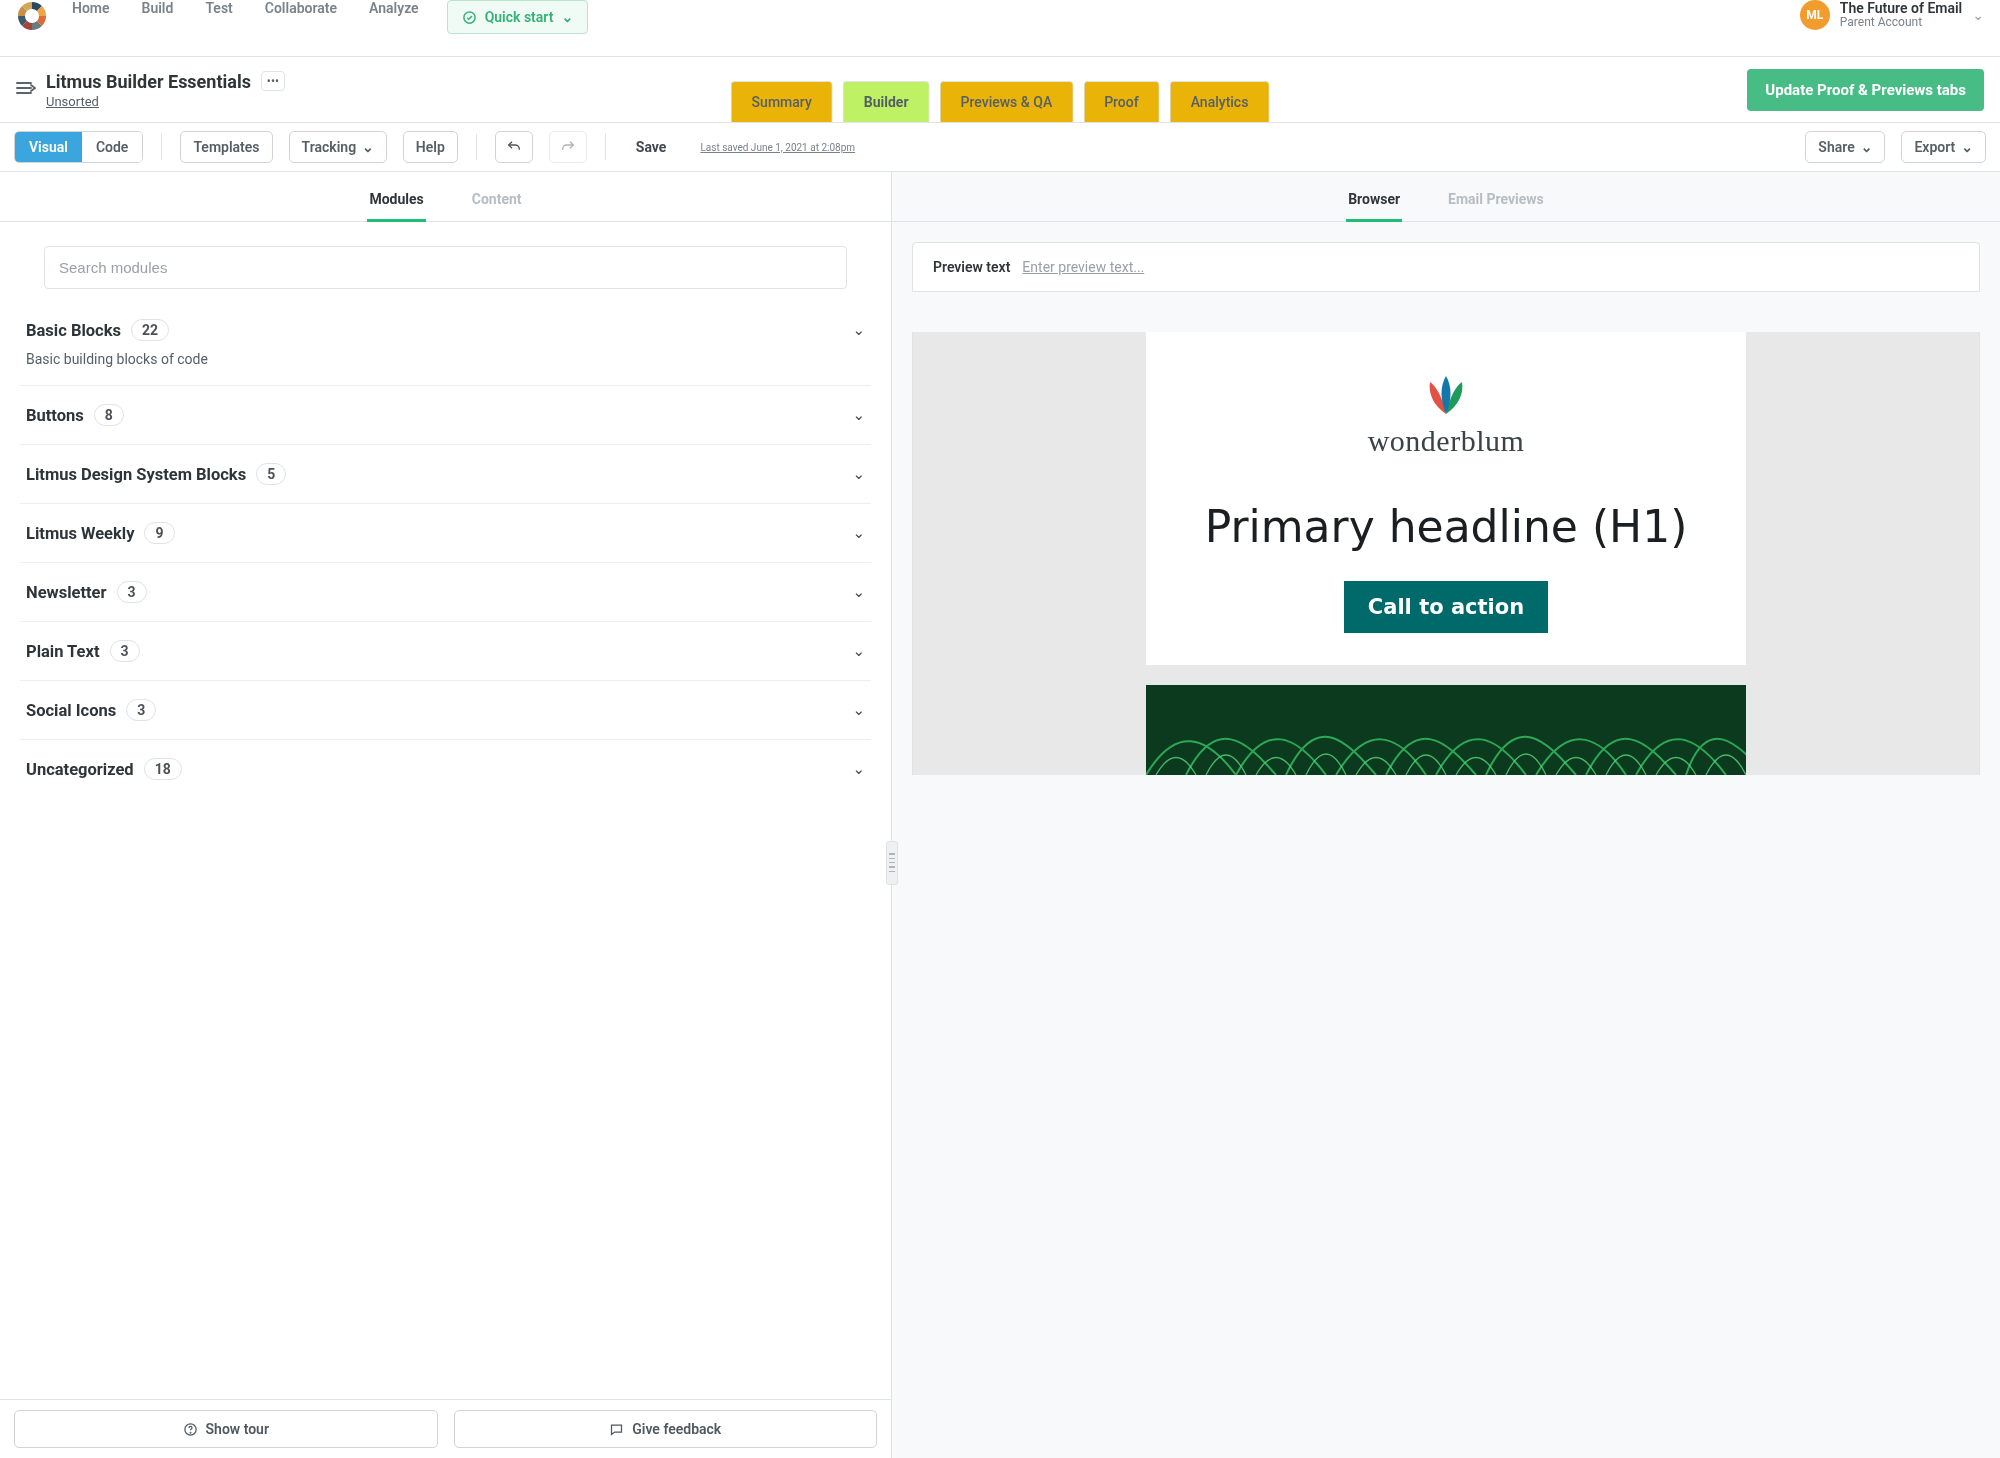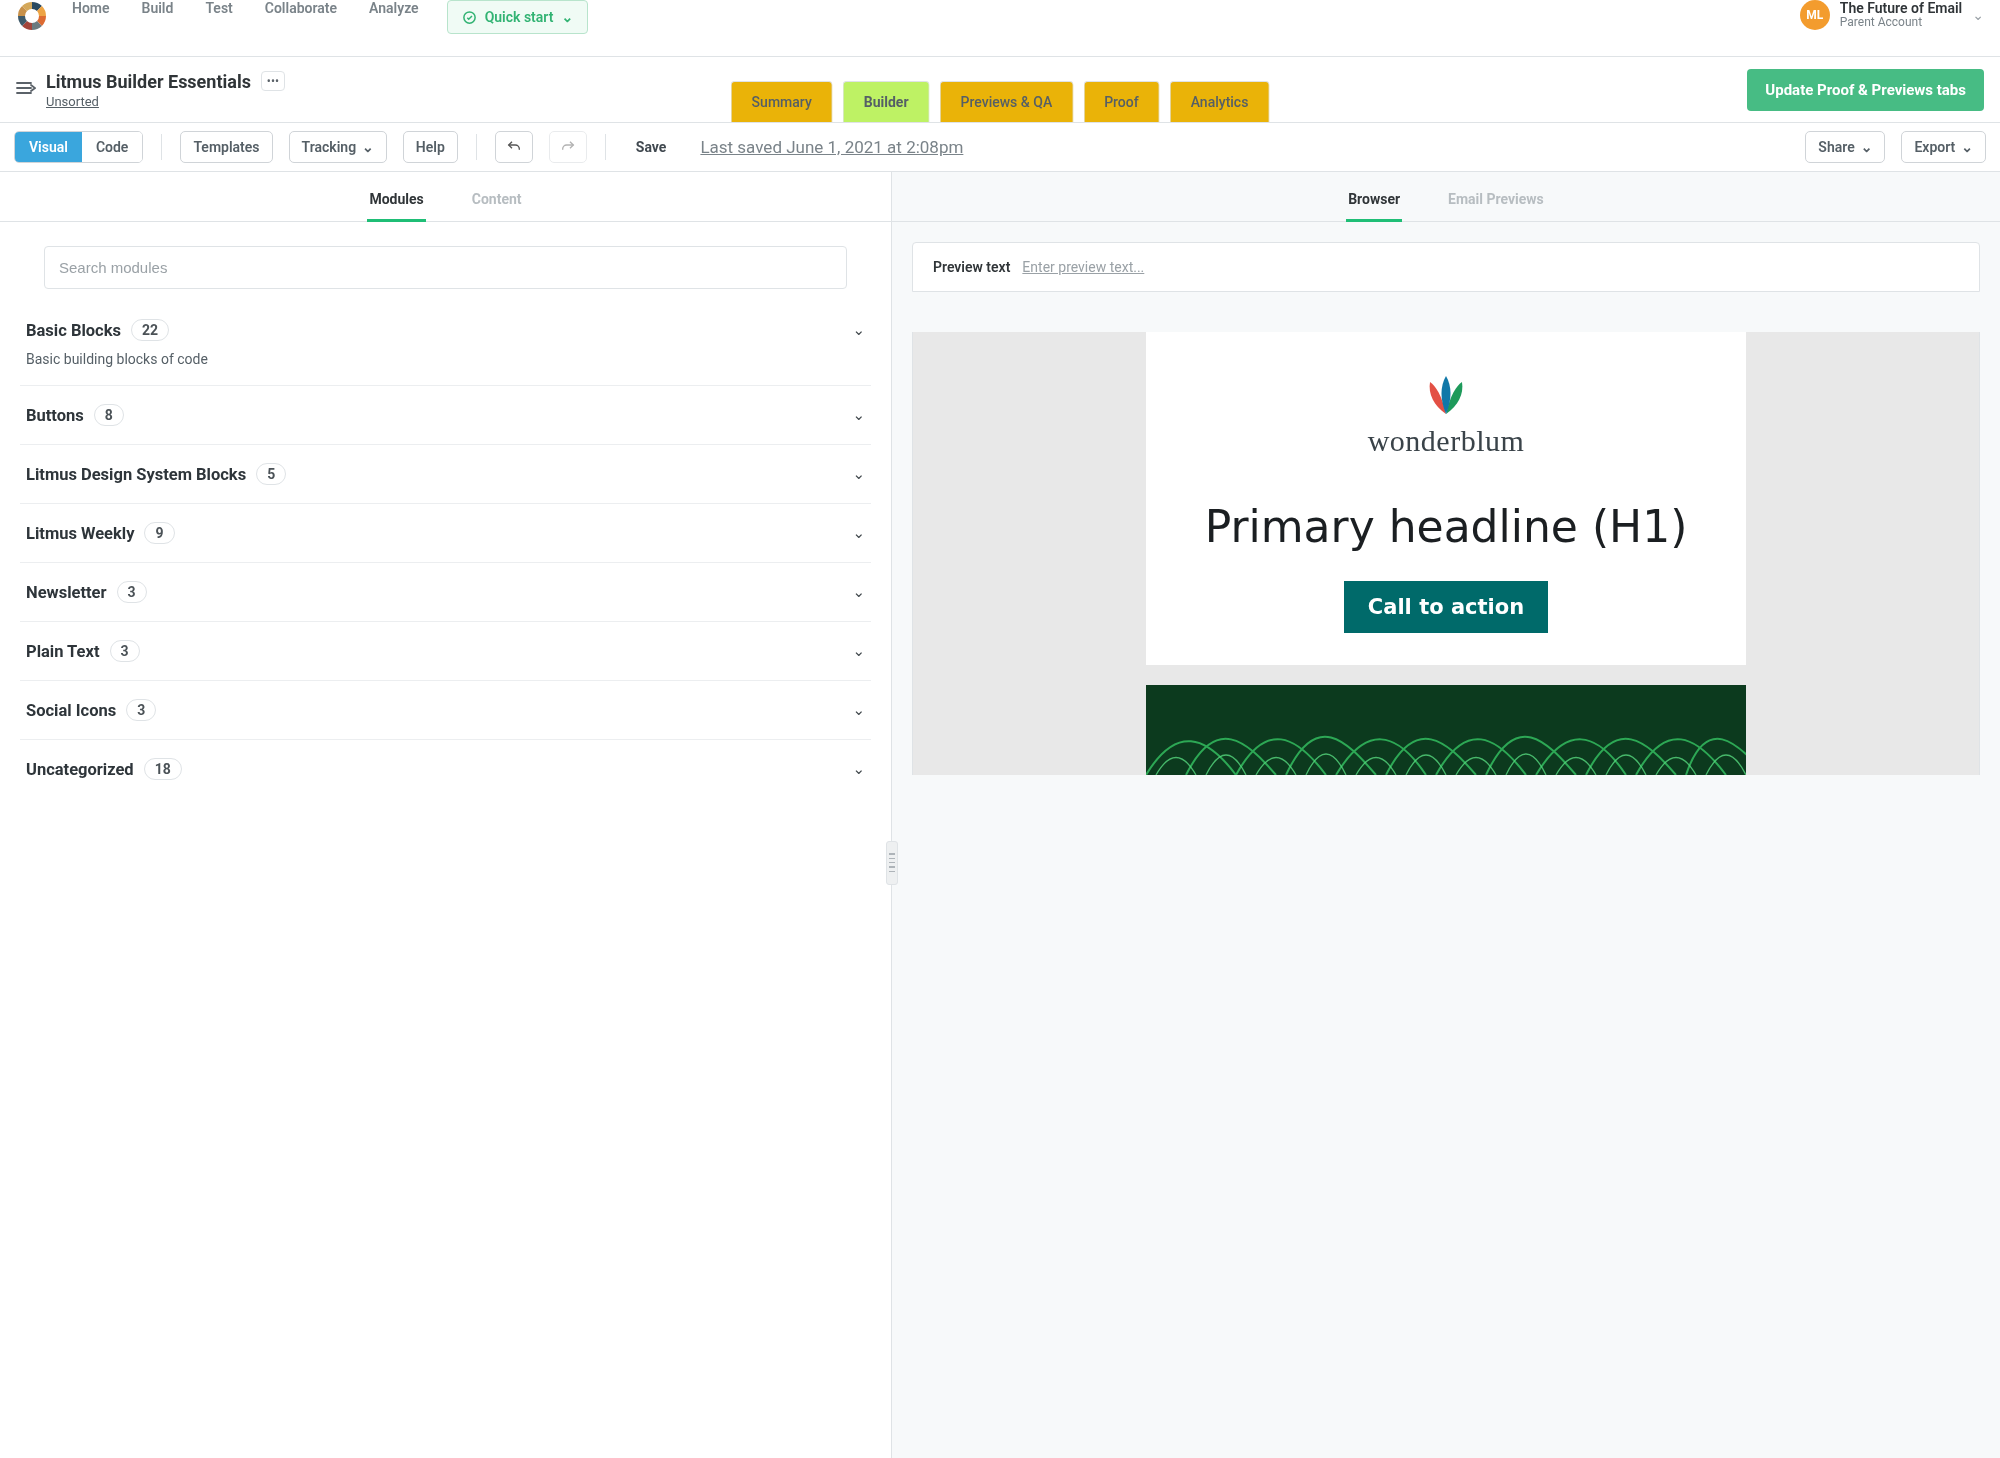--- a/index.html
+++ b/index.html
@@ -50,21 +50,21 @@
 
   
   .toolbar{display:flex;align-items:center;height:49px;padding:0 14px;border-bottom:1px solid var(--border);background:#fff;gap:16px;}
   .seg{display:flex;border:1px solid var(--border-dark);border-radius:5px;overflow:hidden;}
   .seg button{border:none;background:#fff;padding:7px 14px;font-weight:600;color:var(--text-subtle);}
   .seg button.active{background:var(--blue-btn);color:#fff;}
   .vbar{width:1px;height:26px;background:var(--border);margin:0 2px;}
   .tool-btn{border:1px solid var(--border-dark);background:#fff;border-radius:5px;padding:7px 12px;color:var(--text-subtle);font-weight:600;display:inline-flex;align-items:center;gap:6px;}
   .icon-btn{border:1px solid var(--border-dark);background:#fff;border-radius:5px;width:38px;height:32px;display:flex;align-items:center;justify-content:center;color:#555;}
   .icon-btn.disabled{opacity:.45;}
-  .saved-text{color:var(--text-muted);text-decoration:underline;font-size:17px;margin-left:6px;}
+  .saved-text{color:var(--text-muted);text-decoration:underline;font-size:10px;margin-left:6px;}
   .toolbar .spacer{flex:1;}
 
   
   .workspace{flex:1;display:flex;min-height:0;background:var(--bg-page);}
   .left-pane{width:44.6%;display:flex;flex-direction:column;border-right:1px solid var(--border);background:#fff;position:relative;}
   .right-pane{flex:1;display:flex;flex-direction:column;}
 
   
   .subtabs{height:50px;display:flex;align-items:flex-end;justify-content:center;gap:44px;border-bottom:1px solid var(--border);}
   .subtab{font-weight:700;color:#b7bdc1;padding:14px 2px;position:relative;}
@@ -284,20 +284,36 @@
       </div>
       <div class="mod-row" style="border-bottom:none">
         <div class="mod-head">
             <span class="mod-name">Uncategorized</span>
             <span class="pill">18</span>
             <span class="chev">⌄</span>
           </div>
       </div>
     </div>
 
+    <div class="bottom-bar">
+      <button>
+        <svg width="15" height="15" viewBox="0 0 24 24" fill="none" stroke="currentColor" stroke-width="2">
+            <circle cx="12" cy="12" r="9"></circle>
+            <path d="M9.5 9.5a2.5 2.5 0 115 0c0 1.5-2.5 2-2.5 3.5"></path>
+            <circle cx="12" cy="17" r=".6" fill="currentColor"></circle>
+          </svg>
+        <span>Show tour</span>
+      </button>
+      <button>
+        <svg width="15" height="15" viewBox="0 0 24 24" fill="none" stroke="currentColor" stroke-width="2">
+            <path d="M4 5h16v11H9l-5 4V5z"></path>
+          </svg>
+        <span>Give feedback</span>
+      </button>
+    </div>
 
     <div class="splitter">
         <span></span>
         <span></span>
         <span></span>
         <span></span>
         <span></span>
       </div>
   </div>
 

